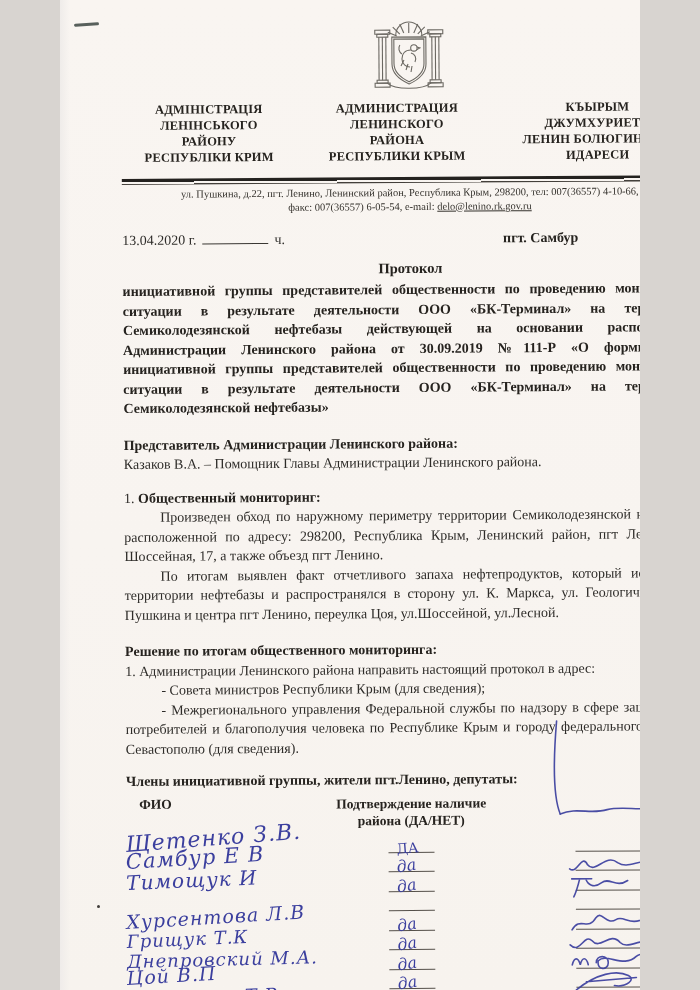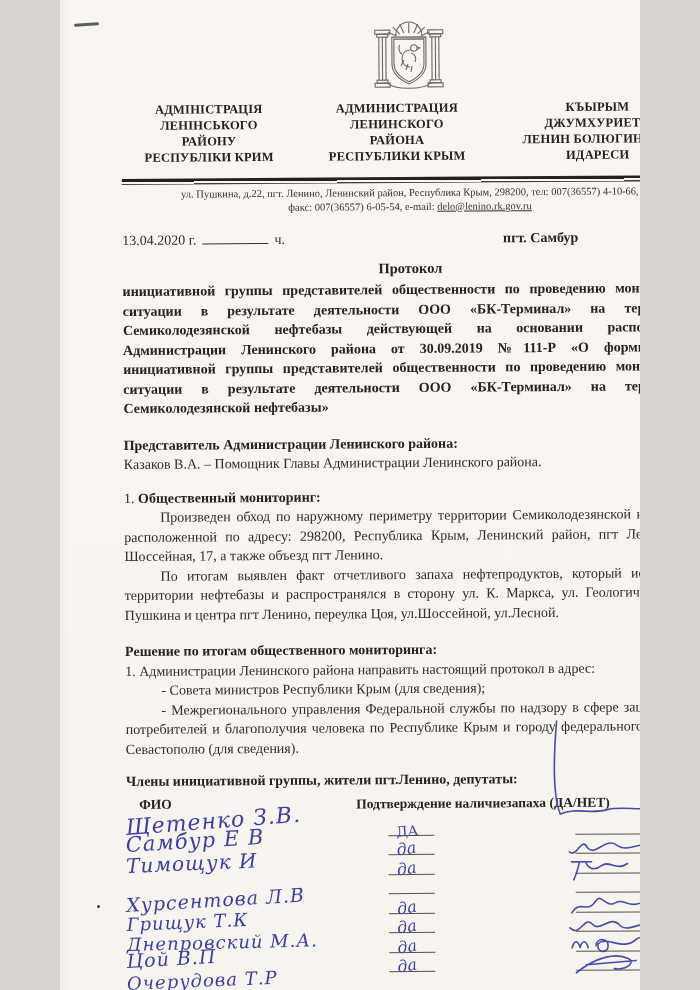--- a/index.html
+++ b/index.html
@@ -48,21 +48,21 @@
   .rep{margin-top:17px;}
   .mon-head{margin-top:14px;}
   .indent{text-indent:36px;}
   .dec-head{margin-top:17px;}
   .sub1{padding-left:36px;}
 
   
   .members-heading{margin-top:15px;font-weight:bold;font-size:14px;color:#26231f;}
   .members-header{display:flex;margin-top:7px;font-weight:bold;font-size:13.5px;color:#26231f;}
   .h-fio{width:230px;padding-left:13px;box-sizing:border-box;}
-  .h-confirm{width:110px;display:flex;flex-direction:row;align-items:flex-end;}
+  .h-confirm{width:110px;display:flex;flex-direction:column;align-items:center;}
   .h-confirm span{white-space:nowrap;line-height:17px;}
   .h-gap{width:109px;}
   .h-sign{width:92px;text-align:center;line-height:17px;}
 
   .rows{margin-top:4px;}
   .s-row{display:flex;align-items:flex-end;height:19.5px;}
   .s-name{width:230px;font-family:"DejaVu Serif",serif;font-style:italic;
     color:#3b3f9e;white-space:nowrap;transform-origin:0 100%;letter-spacing:1px;}
   .s-ans{width:110px;display:flex;justify-content:center;}
   .ans-line{width:46px;border-bottom:1.3px solid #55504a;text-align:center;height:17px;position:relative;}
@@ -201,21 +201,21 @@
       <div class="sect">1. Администрации Ленинского района направить настоящий протокол в адрес:</div>
       <div class="sect sub1">-   Совета министров Республики Крым (для сведения);</div>
       <div class="sect indent">- Межрегионального управления Федеральной службы по надзору в сфере защиты прав потребителей и благополучия человека по Республике Крым и городу федерального значения Севастополю (для сведения).</div>
 
       <div class="members-heading">Члены инициативной группы, жители пгт.Ленино, депутаты:</div>
 
       <div class="members-header">
         <div class="h-fio">ФИО</div>
         <div class="h-confirm">
           <span>Подтверждение наличие</span>
-          <span>запаха (ДА/НЕТ)</span>
+          <span>района (ДА/НЕТ)</span>
         </div>
         <div class="h-gap"></div>
       </div>
 
       <div class="rows">
 
         <div class="s-row r1">
           <div class="s-name">Щетенко З.В.</div>
           <div class="s-ans">
               <div class="ans-line">

